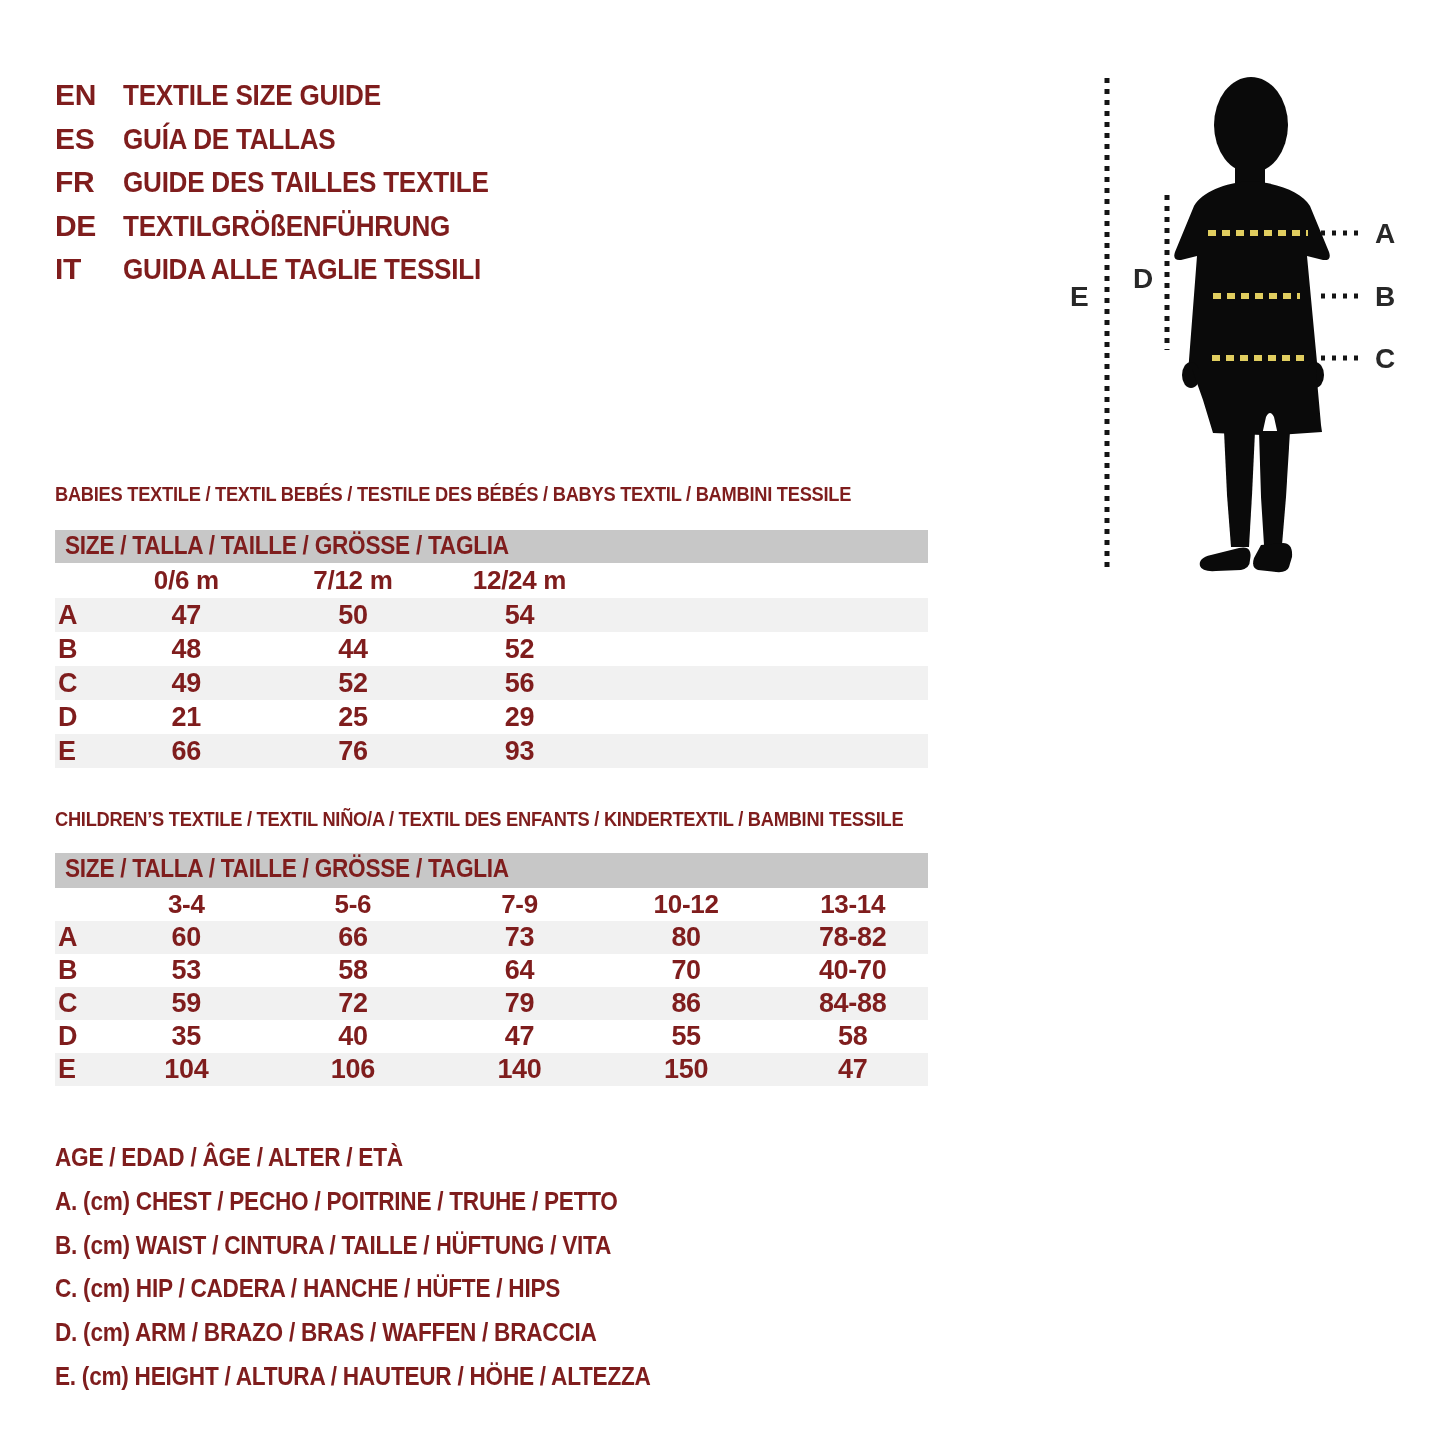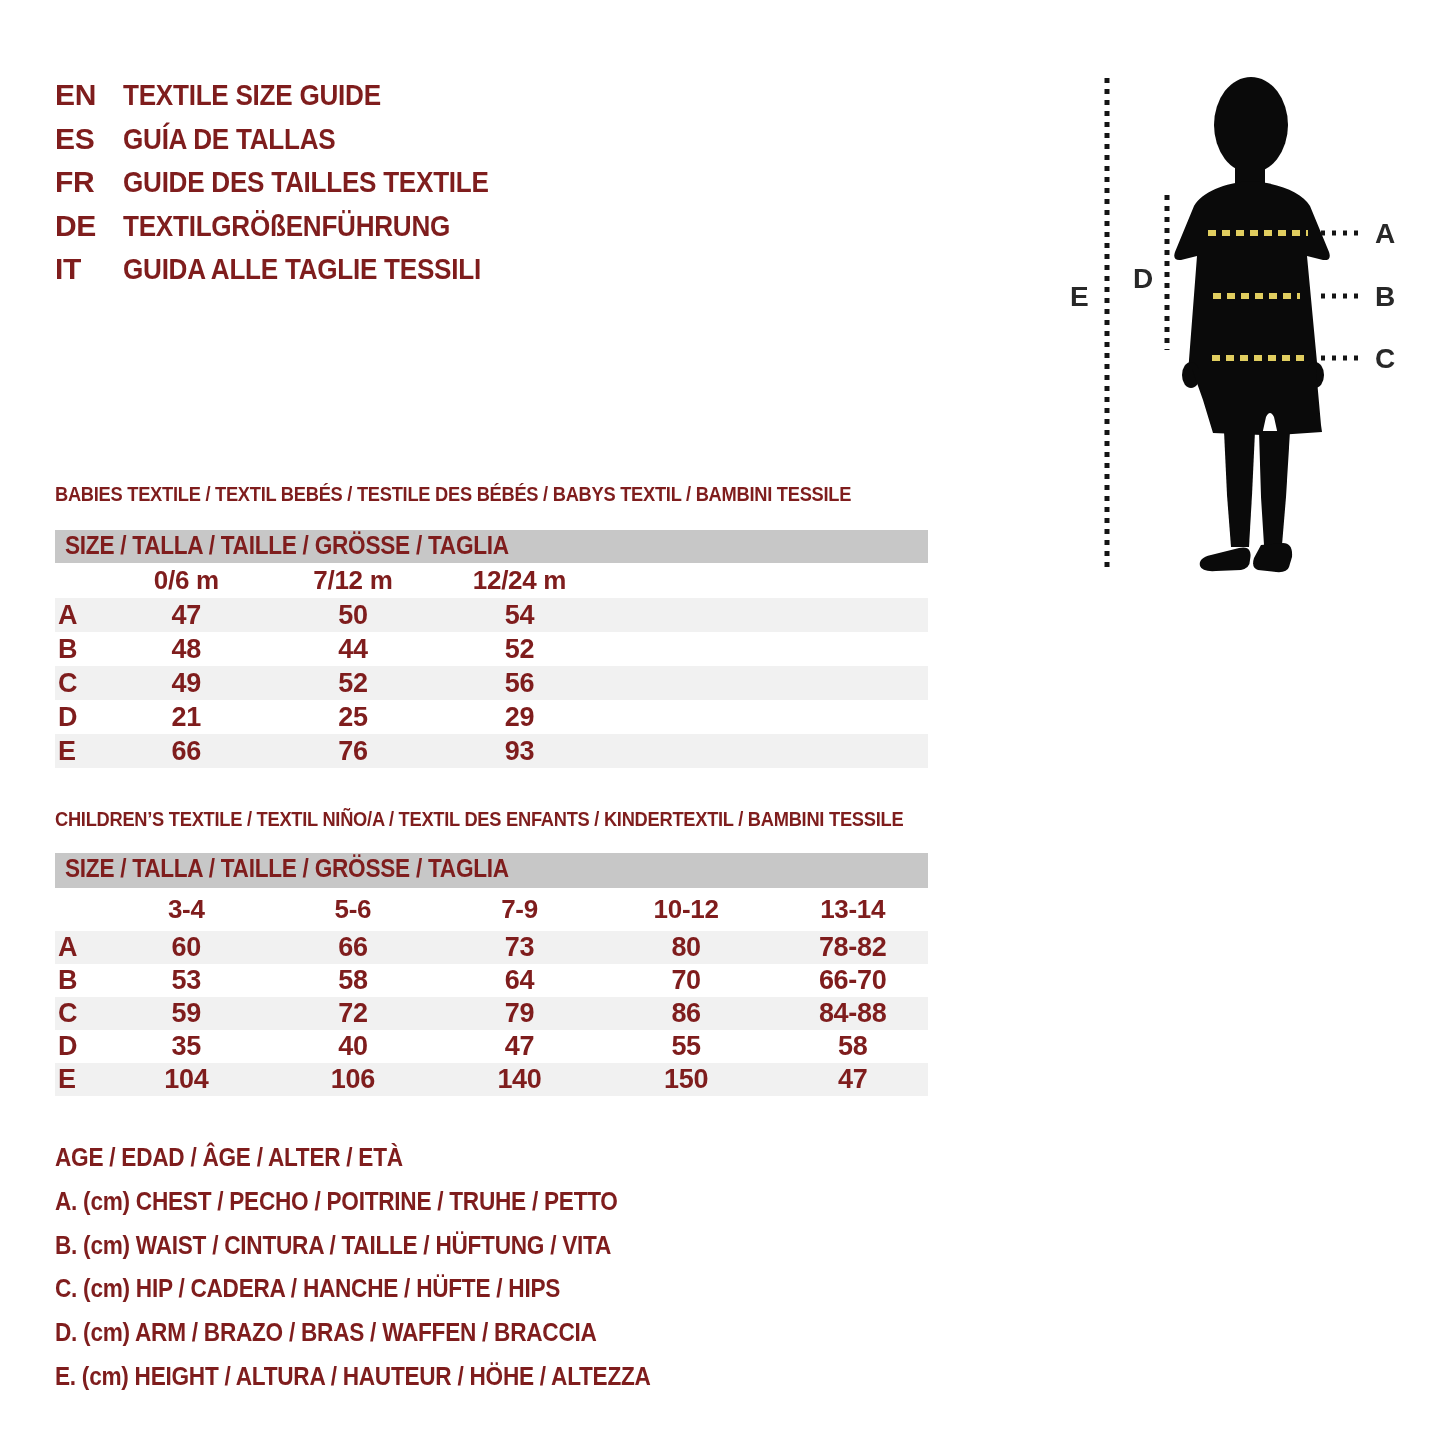--- a/index.html
+++ b/index.html
@@ -155,21 +155,21 @@
   </div>
 
   <div class="section-title" style="top:807px">
     <span class="cond">CHILDREN’S TEXTILE / TEXTIL NIÑO/A / TEXTIL DES ENFANTS / KINDERTEXTIL / BAMBINI TESSILE</span>
   </div>
 
   <div class="size-table" style="top:853px">
     <div class="size-bar" style="height:35px">
       <span class="cond">SIZE / TALLA / TAILLE / GRÖSSE / TAGLIA</span>
     </div>
-    <div class="trow" style="height:43px">
+    <div class="trow" style="height:33px">
       <div class="cell lab"></div>
       <div class="cell colhead">3-4</div>
       <div class="cell colhead">5-6</div>
       <div class="cell colhead">7-9</div>
       <div class="cell colhead">10-12</div>
       <div class="cell colhead">13-14</div>
     </div>
     <div class="trow alt" style="height:33px">
       <div class="cell lab">A</div>
       <div class="cell">60</div>
@@ -177,21 +177,21 @@
       <div class="cell">73</div>
       <div class="cell">80</div>
       <div class="cell">78-82</div>
     </div>
     <div class="trow" style="height:33px">
       <div class="cell lab">B</div>
       <div class="cell">53</div>
       <div class="cell">58</div>
       <div class="cell">64</div>
       <div class="cell">70</div>
-      <div class="cell">66-70</div>
+      <div class="cell">40-70</div>
     </div>
     <div class="trow alt" style="height:33px">
       <div class="cell lab">C</div>
       <div class="cell">59</div>
       <div class="cell">72</div>
       <div class="cell">79</div>
       <div class="cell">86</div>
       <div class="cell">84-88</div>
     </div>
     <div class="trow" style="height:33px">

